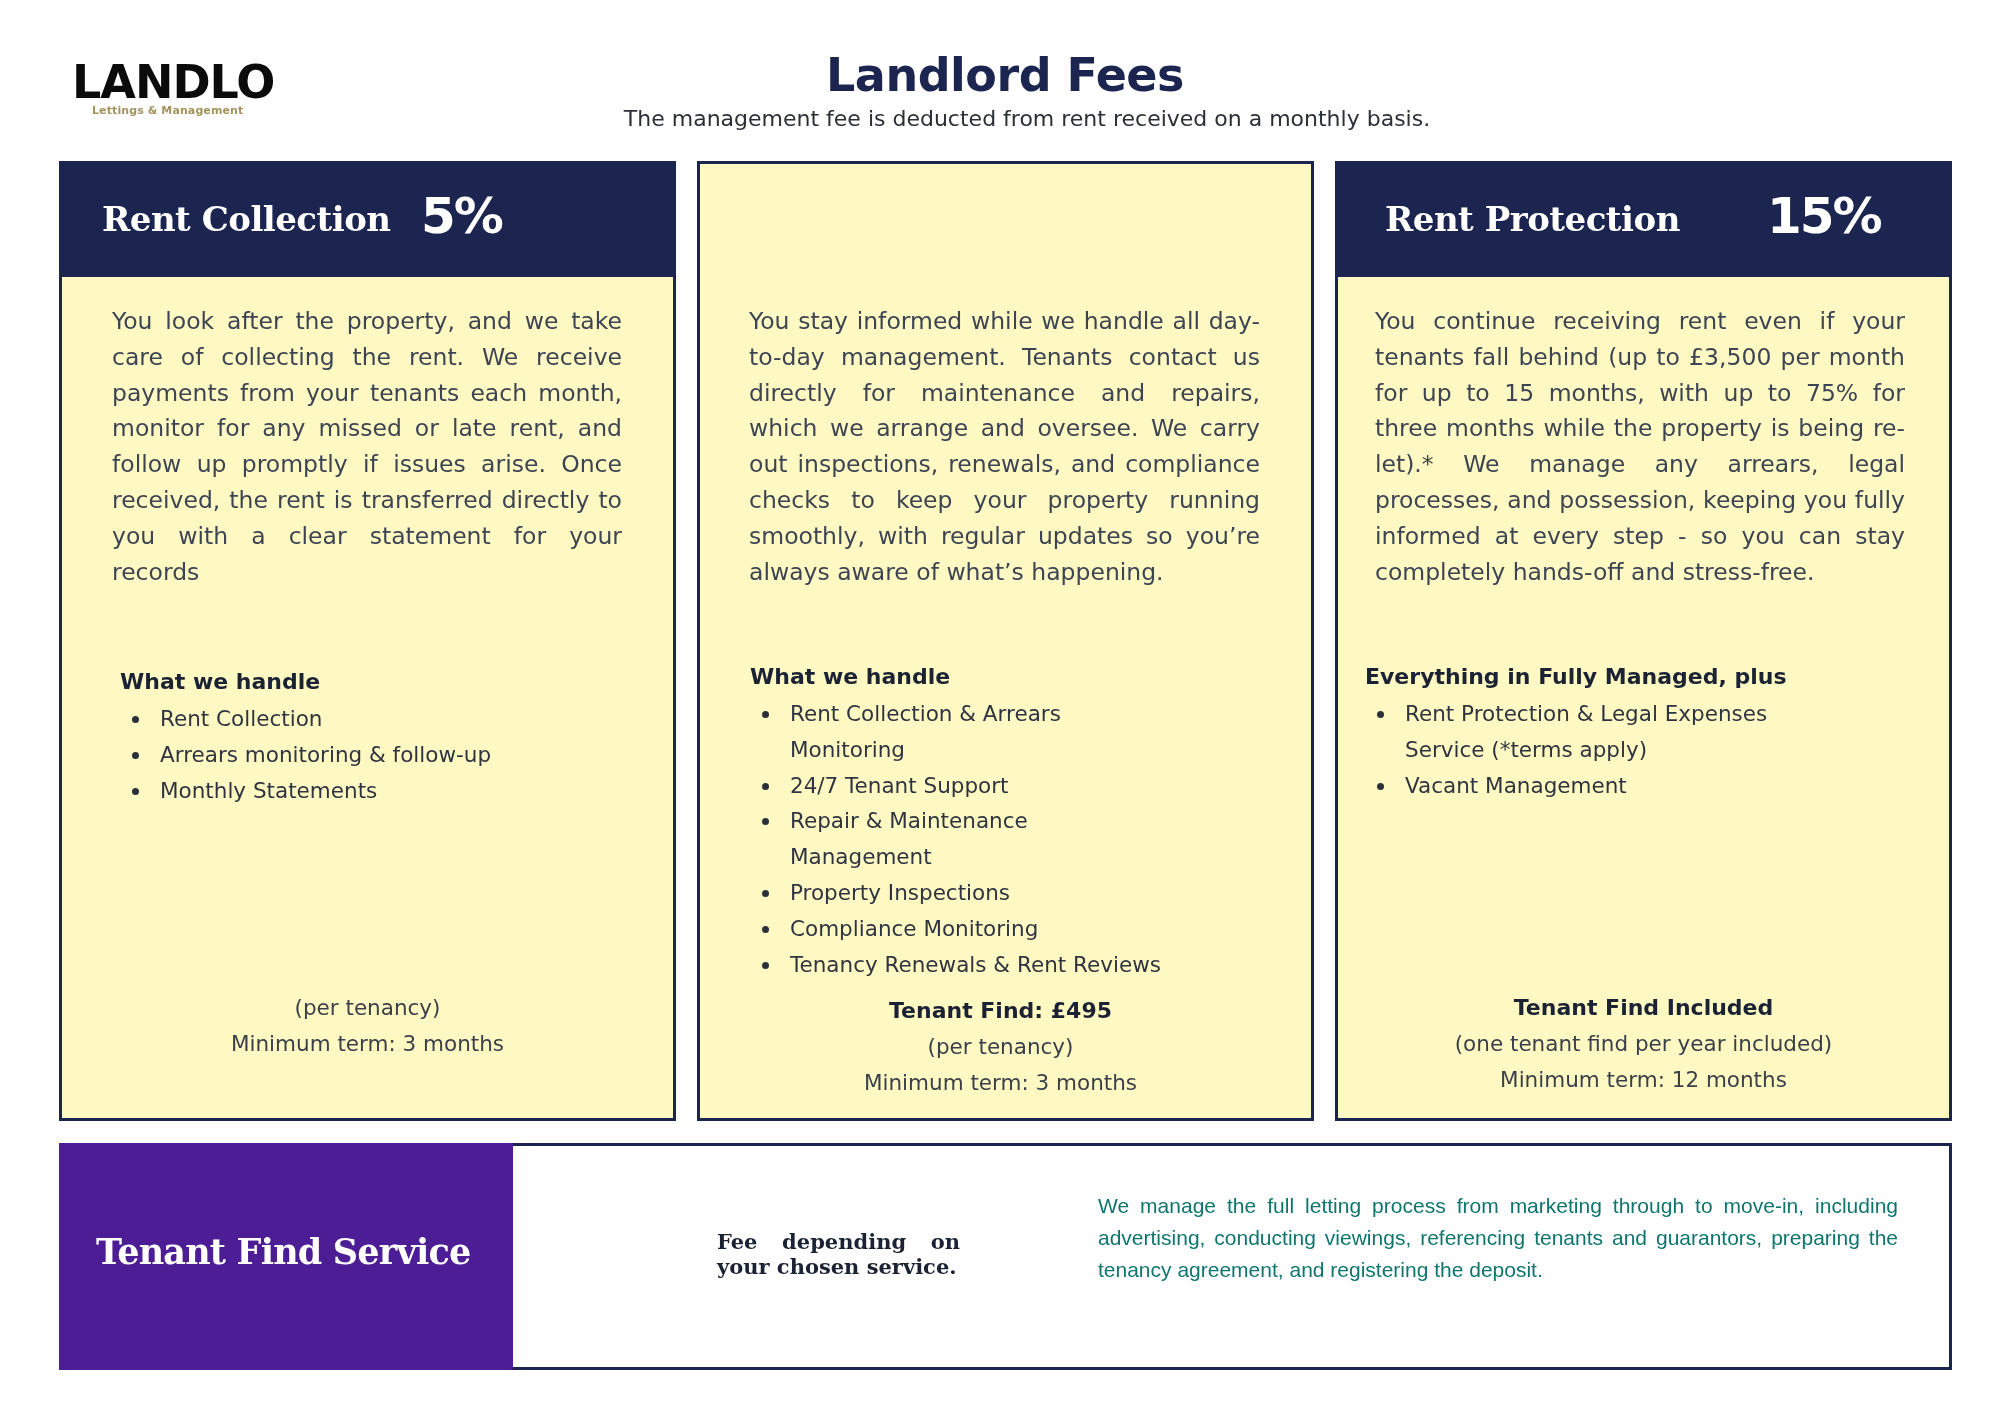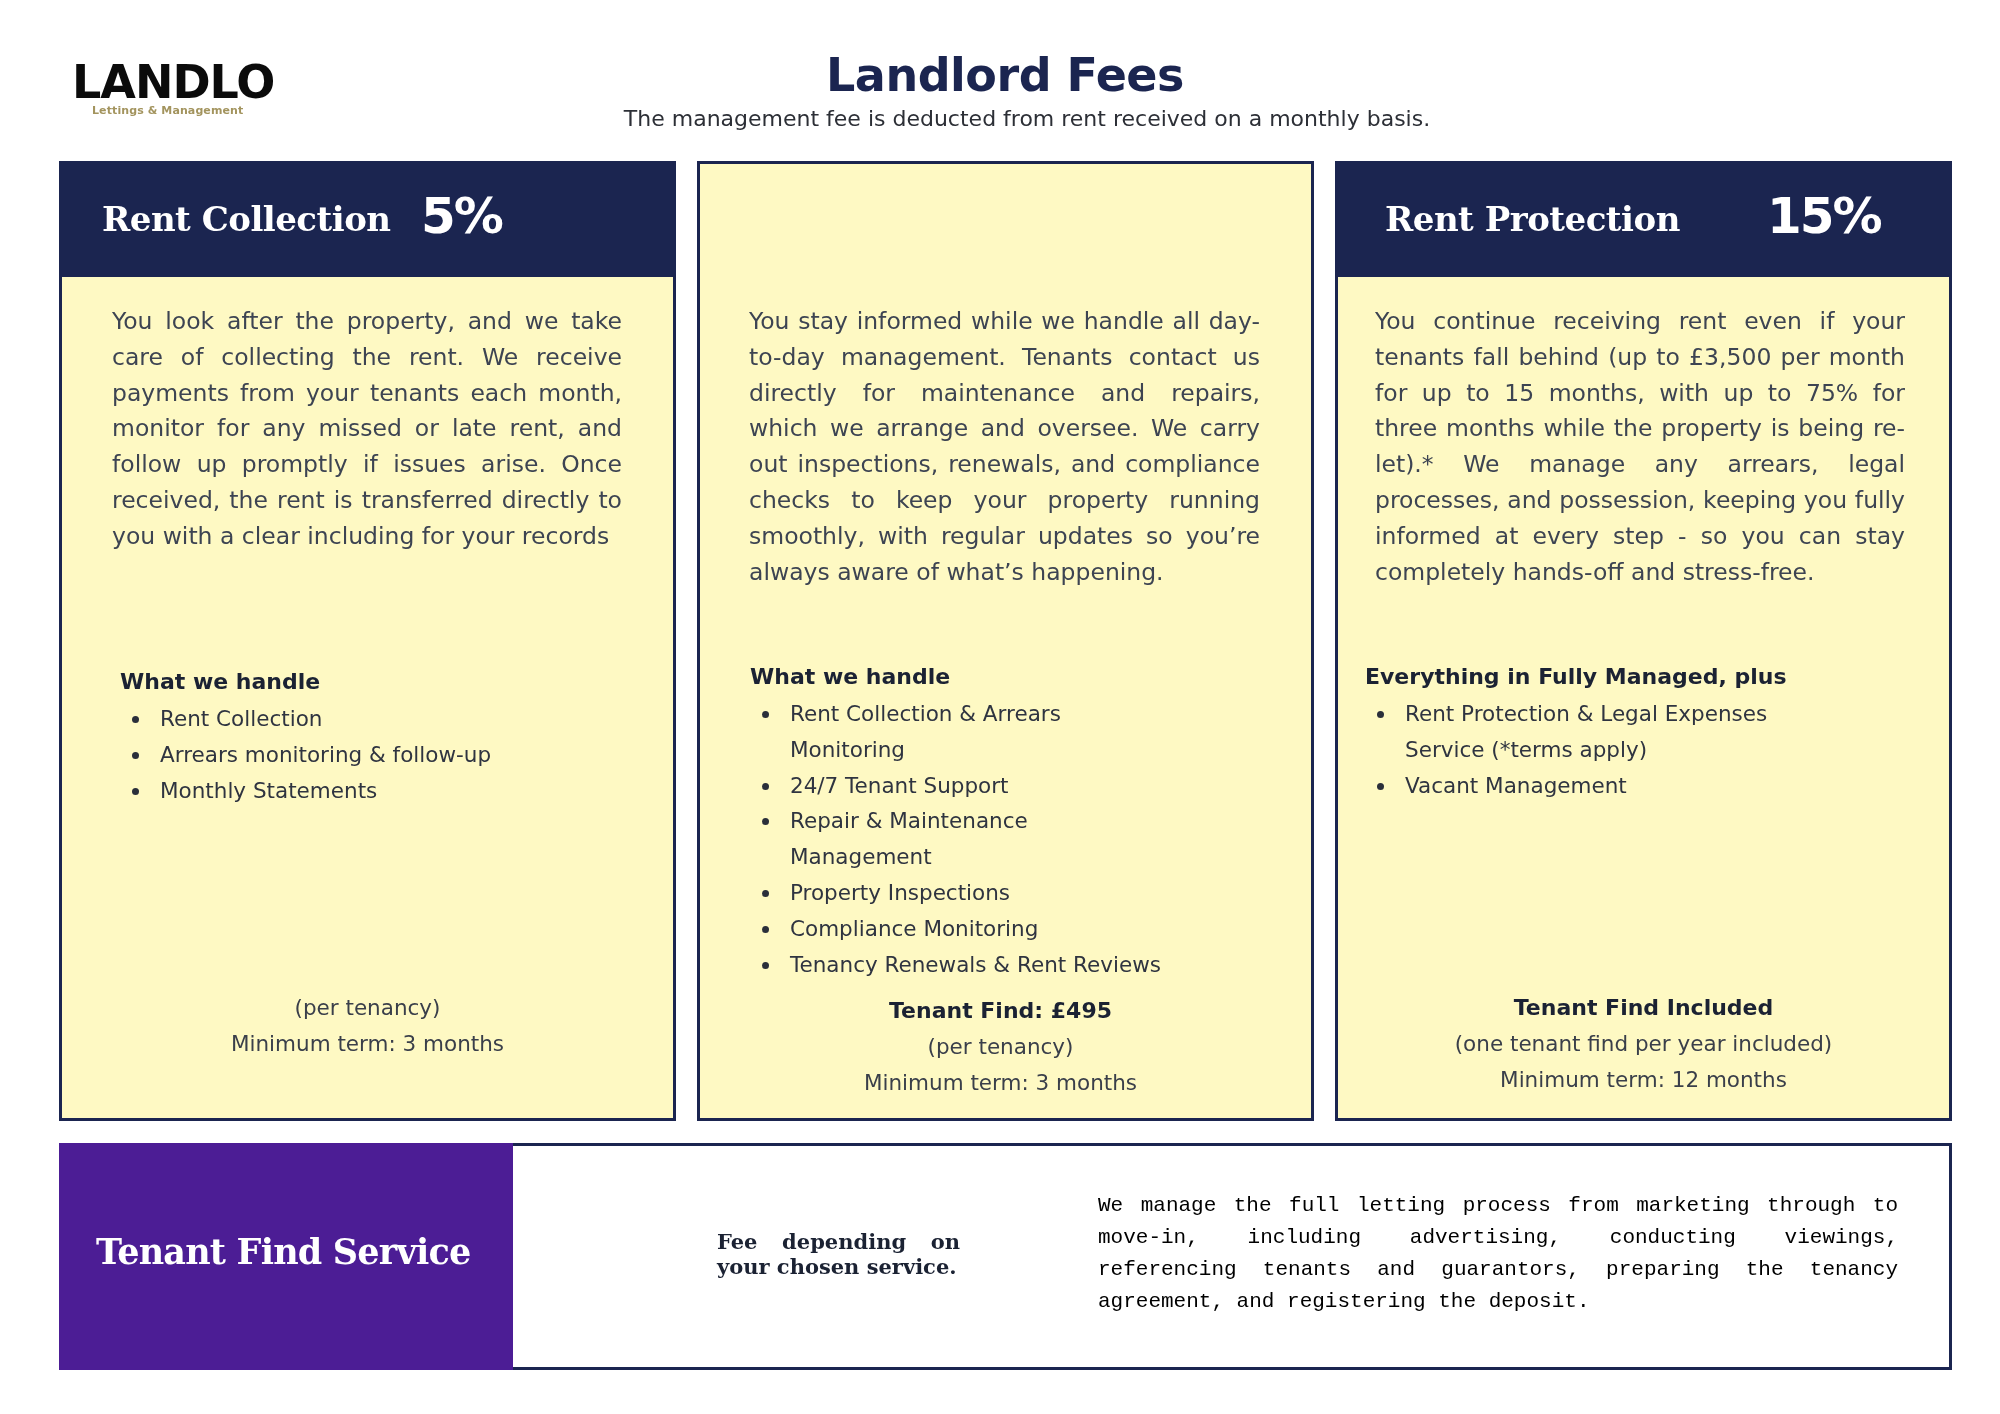--- a/index.html
+++ b/index.html
@@ -42,39 +42,39 @@
   .card-foot .foot-title { font-weight: bold; color: #1b2233; font-size: 22px; }
   .card-1 .card-foot { top: 826px; }
   .card-2 .card-foot { top: 829px; left: -10px; }
   .card-3 .card-foot { top: 826px; }
 
   .banner { position: absolute; left: 59px; top: 1143px; width: 1893px; height: 227px; border: 3px solid #1b2550; background: #fff; }
   .banner-left { position: absolute; left: -3px; top: -3px; bottom: -3px; width: 454px; background: #4c1d95; }
   .banner-title { position: absolute; left: 37px; top: 88px; font-family: "DejaVu Serif", serif; font-weight: bold; font-size: 35px; color: #fff; letter-spacing: -0.8px; }
   .banner-fee { position: absolute; left: 655px; top: 83px; width: 243px; font-family: "DejaVu Serif", serif; font-weight: bold; font-size: 21px; line-height: 25px; color: #1b2233; text-align: justify; text-align-last: left; }
   .banner-fee .l1 { display: block; text-align: justify; text-align-last: justify; }
-  .banner-desc { position: absolute; left: 1036px; top: 44px; width: 800px; font-family: Liberation Mono, monospace; font-size: 21px; line-height: 32px; color: #000000; text-align: justify; }
+  .banner-desc { position: absolute; left: 1036px; top: 44px; width: 800px; font-family: Liberation Sans, sans-serif; font-size: 21px; line-height: 32px; color: #0f766e; text-align: justify; }
 </style>
 </head>
 <body>
 
 <div class="logo">
   <span class="logo-word">LANDLO</span>
   <span class="logo-tag">Lettings &amp; Management</span>
 </div>
 
 <h1 class="page-title">Landlord Fees</h1>
 <p class="page-sub">The management fee is deducted from rent received on a monthly basis.</p>
 
 <section class="card card-1">
   <div class="card-head">
     <span class="card-name" style="left:43px">Rent Collection</span>
     <span class="card-pct" style="left:362px">5%</span>
   </div>
-  <p class="card-desc">You look after the property, and we take care of collecting the rent. We receive payments from your tenants each month, monitor for any missed or late rent, and follow up promptly if issues arise. Once received, the rent is transferred directly to you with a clear including for your records</p>
+  <p class="card-desc">You look after the property, and we take care of collecting the rent. We receive payments from your tenants each month, monitor for any missed or late rent, and follow up promptly if issues arise. Once received, the rent is transferred directly to you with a clear statement for your records</p>
   <div class="handle-title">What we handle</div>
   <ul class="handle-list">
     <li>Rent Collection</li>
     <li>Arrears monitoring &amp; follow-up</li>
     <li>Monthly Statements</li>
   </ul>
   <div class="card-foot">
     <div>(per tenancy)</div>
     <div>Minimum term: 3 months</div>
   </div>

